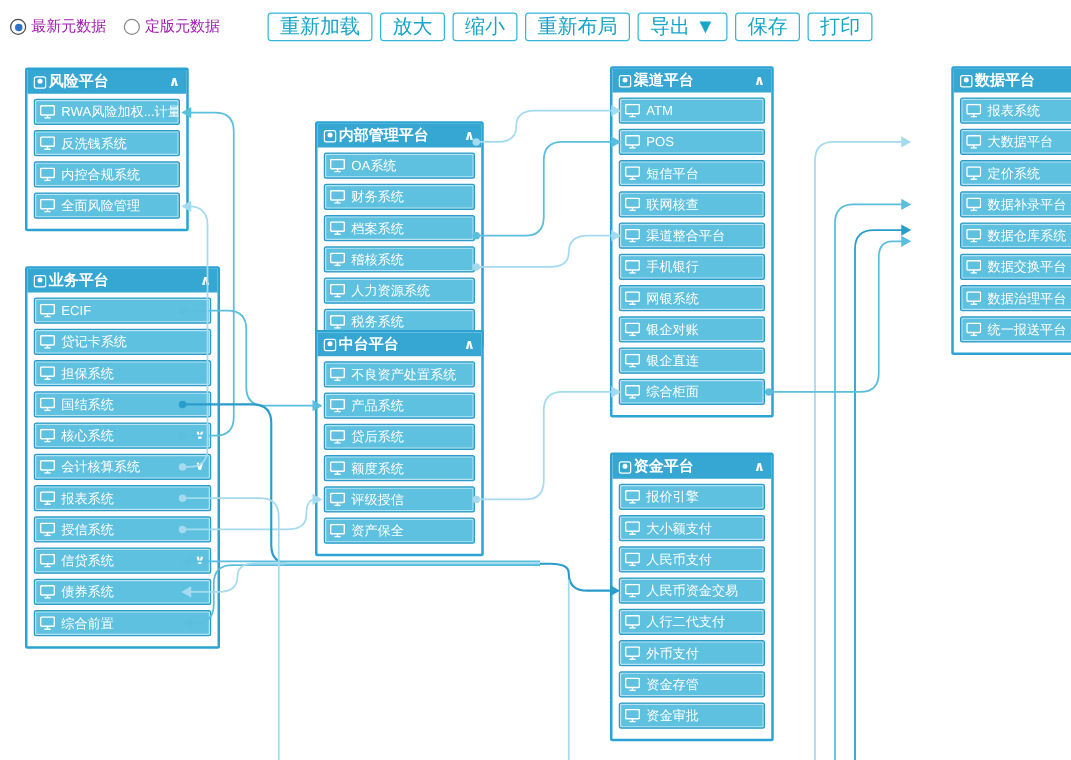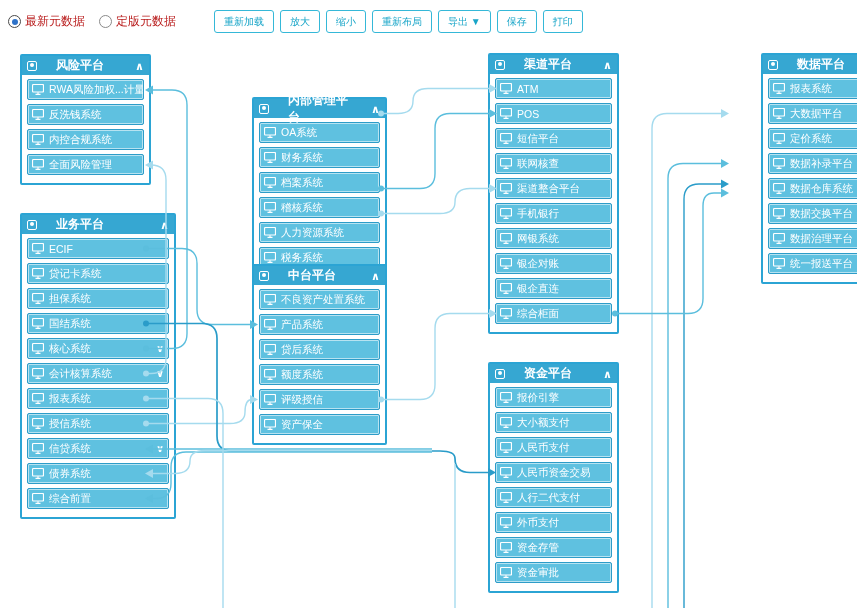--- a/index.html
+++ b/index.html
@@ -2,31 +2,31 @@
 <html><head>
 <meta charset="utf-8">
 <style>
   html,body{margin:0;padding:0}
   body{
     width:857px;height:608px;position:relative;overflow:hidden;
     background:#fff;font-family:"Liberation Sans","DejaVu Sans",sans-serif;
   }
   
   .toolbar{position:absolute;left:8px;top:10px;display:flex;align-items:center;z-index:5}
-  .radio{display:flex;align-items:center;gap:4px;margin-right:14px;font-size:12px;color:#b91c1c;cursor:pointer}
+  .radio{display:flex;align-items:center;gap:4px;margin-right:14px;font-size:12px;color:#a21caf;cursor:pointer}
   .rdot{width:13px;height:13px;border:1px solid #8a8a8a;border-radius:50%;background:#fff;position:relative;box-sizing:border-box}
   .rdot.selected{border-color:#4a4a4a}
   .rdot.selected::after{content:"";position:absolute;left:2.5px;top:2.5px;width:6px;height:6px;border-radius:50%;background:#2e72c8}
   .btns{display:flex;gap:6px;margin-left:24px}
   .btn{border:1px solid #35b8d8;color:#18a5c8;background:#fff;border-radius:3px;
-       padding:3px 9px;font-size:10px;line-height:15px;cursor:pointer;white-space:nowrap}
+       padding:3px 9px;font-size:16px;line-height:15px;cursor:pointer;white-space:nowrap}
   
   .panel{position:absolute;border:2px solid #2ba4d4;background:#fff;border-radius:2px;box-sizing:border-box;z-index:2}
   .panel-header{height:19px;background:#36a7d2;color:#fff;display:flex;align-items:center;
-                gap:19px;padding:0 5px;font-size:12px;font-weight:bold;cursor:pointer}
+                gap:2px;padding:0 5px;font-size:12px;font-weight:bold;cursor:pointer}
   .head-icon{width:10px;height:10px;border:1.5px solid #fff;border-radius:2px;position:relative;box-sizing:border-box;flex:0 0 auto}
   .head-icon::after{content:"";position:absolute;left:1.5px;top:1.5px;width:4px;height:4px;border-radius:50%;background:#fff}
   .head-chev{margin-left:auto;font-size:11px;font-weight:bold;line-height:10px}
   .panel-body{padding:4px 5px 4px}
   .node{height:21px;margin-bottom:4px;display:flex;align-items:center;gap:5px;
         background:#5fc1e0;border:1px solid #2d9cc8;border-radius:2px;
         box-shadow:inset 0 0 0 1px rgba(255,255,255,.55);
         color:#fff;font-size:10.5px;padding:0 4px;box-sizing:border-box;cursor:pointer;
         white-space:nowrap;overflow:hidden}
   .node .mon{flex:0 0 auto}

